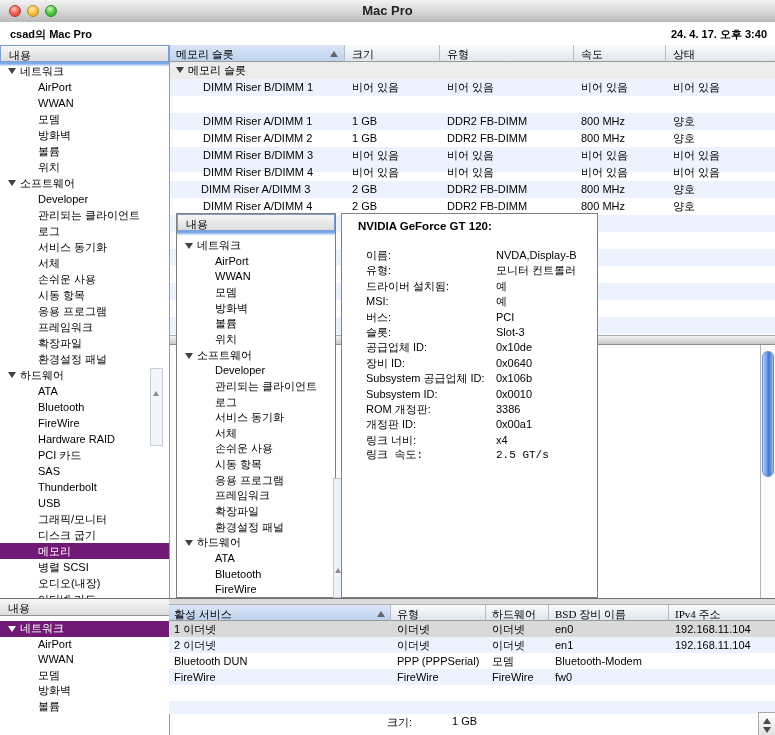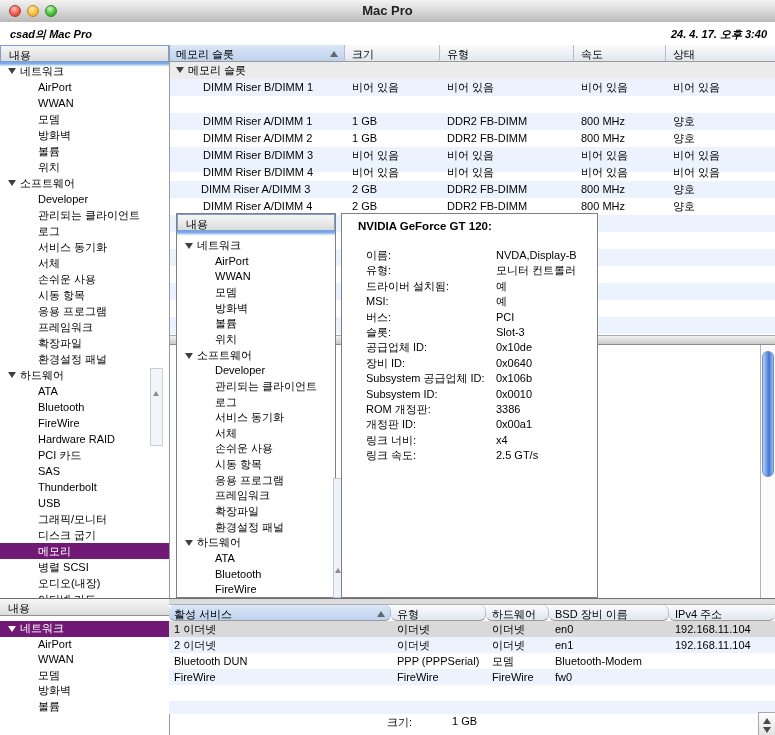--- a/index.html
+++ b/index.html
@@ -15,28 +15,28 @@
   #titlebar{left:0;top:0;width:775px;height:22px;
     background:linear-gradient(#f2f2f2,#d6d6d6 55%,#b9b9b9);
     border-bottom:1px solid #7f7f7f;}
   #title{width:100%;text-align:center;line-height:21px;font-weight:bold;font-size:13px;color:#222;}
   .light{top:5px;width:12px;height:12px;border-radius:50%;box-sizing:border-box;}
   #light-close{left:9px;background:radial-gradient(circle at 4px 3px,#ffc2bd,#f05b4e 55%,#c63c2e);border:1px solid #ad3a30;}
   #light-min{left:27px;background:radial-gradient(circle at 4px 3px,#ffe9b3,#fdbf37 55%,#d99a23);border:1px solid #b88a26;}
   #light-zoom{left:45px;background:radial-gradient(circle at 4px 3px,#d2f5c3,#46c33a 55%,#2b9a22);border:1px solid #2f8d28;}
 
   
-  #infobar{left:0;top:22px;width:775px;height:23px;background:#fff;font-style:italic;}
+  #infobar{left:0;top:22px;width:775px;height:23px;background:#fff;}
   #computer-name{left:10px;top:5px;font-weight:bold;}
   #datetime{right:8px;top:5px;font-weight:bold;}
 
   
   .hdr{background:linear-gradient(#fafbfd,#e1e6ed);border-bottom:1px solid #9a9a9a;box-sizing:border-box;}
   .hdr-sorted{background:linear-gradient(#dbe6f7,#bed2ee);}
-  .hdr-label{position:absolute;top:2px;white-space:nowrap;}
+  .hdr-label{position:absolute;top:2px;white-space:nowrap;font-family:Liberation Serif, serif;}
   .sort-arrow{position:absolute;top:6px;width:0;height:0;
     border-left:4px solid transparent;border-right:4px solid transparent;
     border-bottom:6px solid #666;}
 
   
   .panel-hdr{height:17px;background:linear-gradient(#f6f6f6,#dcdcdc);
     border-bottom:1px solid #8f8f8f;box-sizing:border-box;}
   .panel-hdr .hdr-label{left:8px;}
   .focus-ring{box-shadow:0 0 2px 2.5px rgba(104,156,228,.9);border:1px solid #7d9fd4 !important;}
   .tree-item{position:absolute;left:0;right:0;height:16px;line-height:16px;white-space:nowrap;}
@@ -114,21 +114,21 @@
   #bottom-sidebar{left:0;top:598px;width:170px;height:137px;background:#fff;
     border-top:1px solid #707070;border-right:1px solid #9a9a9a;box-sizing:border-box;overflow:hidden;}
   #bottom-sidebar-hdr{position:absolute;left:0;top:0;right:0;}
   #bottom-tree-list{position:absolute;left:0;top:22px;right:0;bottom:0;}
   #bottom-tree-list .tree-item{height:15.5px;line-height:15.5px;}
 
   #bottom-table{left:169px;top:598px;width:606px;height:116px;background:#fff;
     border-top:1px solid #707070;box-sizing:border-box;overflow:hidden;}
   #bt-topstrip{position:absolute;left:0;top:0;width:606px;height:6px;background:#dcdcdc;border-bottom:1px solid #b0b0b0;box-sizing:border-box;}
   #bt-header{position:absolute;left:0;top:6px;width:606px;height:16px;}
-  #bt-header .hcell{height:16px;border-radius:6px;}
+  #bt-header .hcell{height:16px;}
   #bottom-table .trow{width:606px;height:16px;line-height:16px;}
 </style>
 </head>
 <body>
 
 <div class="abs" id="titlebar">
   <div class="abs light" id="light-close"></div>
   <div class="abs light" id="light-min"></div>
   <div class="abs light" id="light-zoom"></div>
   <div id="title">Mac Pro</div>
@@ -480,21 +480,21 @@
         <span class="nv-value">3386</span>
       </div>
       <div class="nv-row" style="top: 203.4px;">
         <span class="nv-label">개정판 ID:</span>
         <span class="nv-value">0x00a1</span>
       </div>
       <div class="nv-row" style="top: 218.8px;">
         <span class="nv-label">링크 너비:</span>
         <span class="nv-value">x4</span>
       </div>
-      <div class="nv-row" style="top: 234.2px;">
+      <div class="nv-row" style="top: 234.2px; font-family: Liberation Mono, monospace;">
         <span class="nv-label">링크 속도:</span>
         <span class="nv-value">2.5 GT/s</span>
       </div>
     </div>
 </div>
 
 <div class="abs" id="bottom-sidebar">
   <div class="panel-hdr" id="bottom-sidebar-hdr">
     <span class="hdr-label">내용</span>
   </div>

